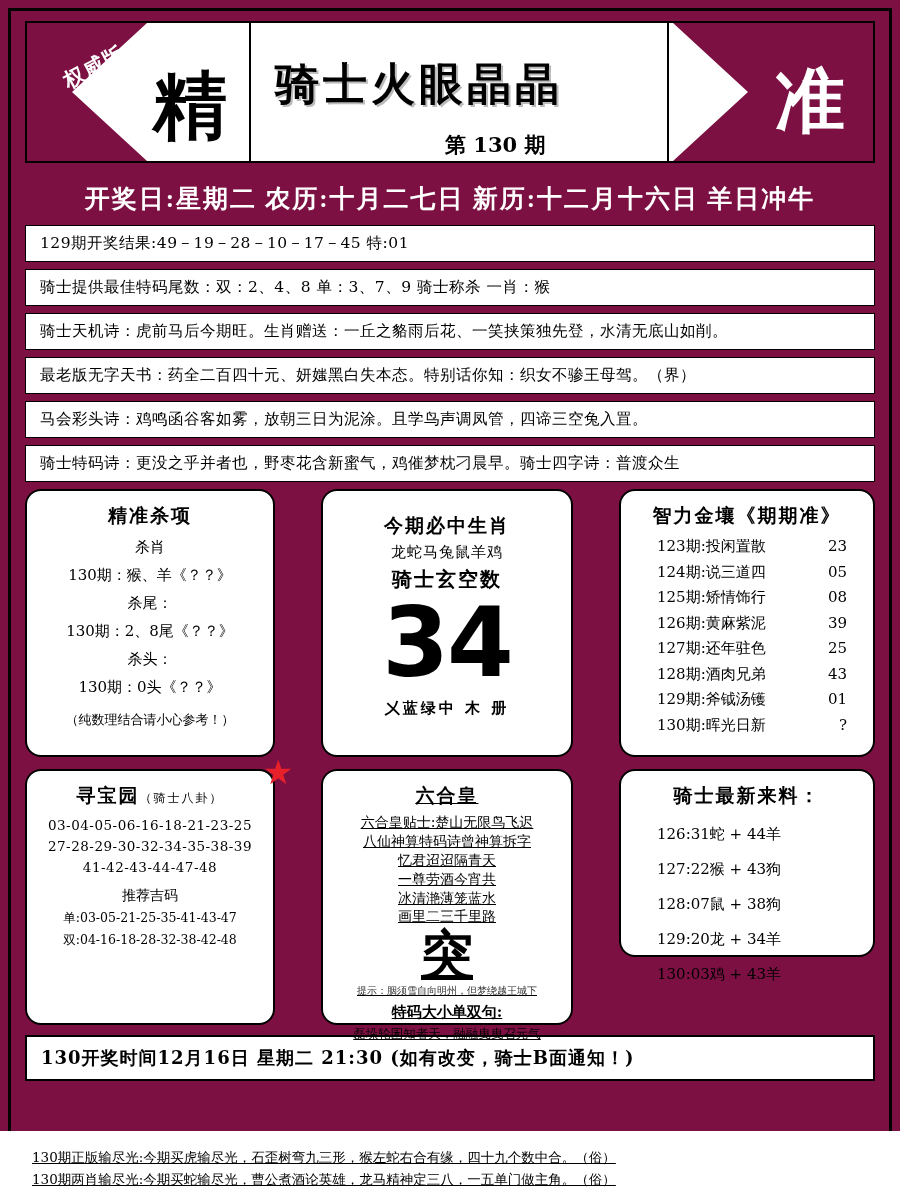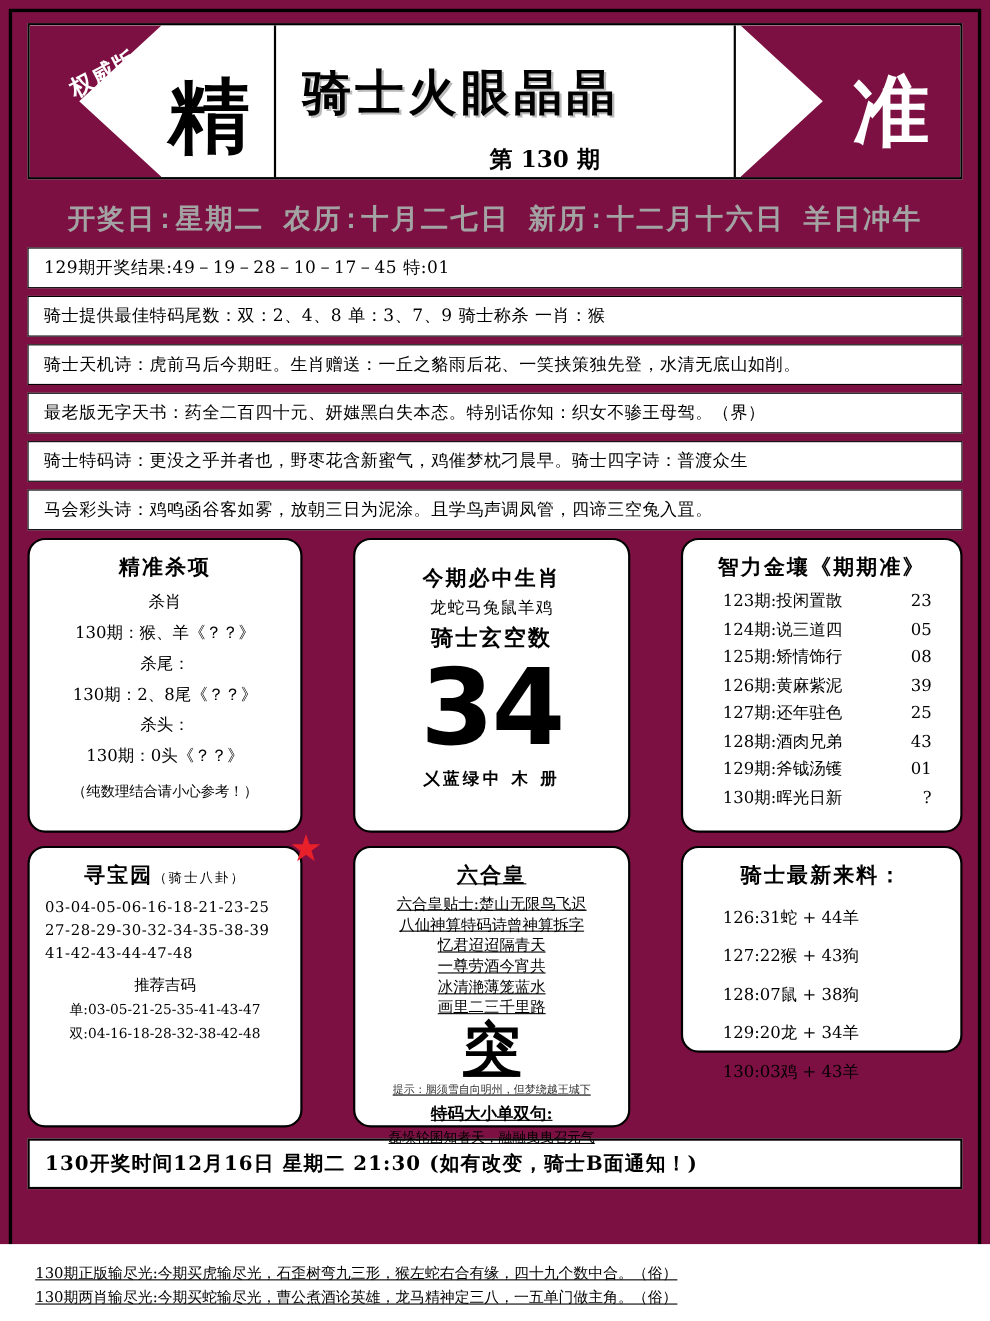--- a/index.html
+++ b/index.html
@@ -83,23 +83,23 @@
     font-size:70px;font-weight:bold;color:#fff;
     font-family:"DejaVu Serif","Liberation Serif",serif;
     z-index:4;
   }
 
   
   .daterow{
     margin:12px 14px 0 14px;
     height:46px;
     display:flex;align-items:center;justify-content:center;
-    color:#a3a3a3;
+    color:#ffffff;
     font-size:25px;font-weight:bold;letter-spacing:2px;
-    font-family:Liberation Mono, monospace;
+    font-family:Liberation Serif, serif;
   }
 
   
   .strips{margin:4px 14px 0 14px;}
   .strip{
     background:#fff;border:1px solid #000;
     margin-bottom:7px;
     padding:7px 14px;
     font-size:15.5px;
     color:#000;
@@ -157,21 +157,21 @@
   
   .listcard{height:268px;}
   .listcard .row{
     display:flex;justify-content:space-between;
     font-size:15px;margin:6.5px 16px 6.5px 26px;
   }
 
   
   .treasure{height:256px;}
   .treasure .sub{font-size:12px;font-weight:normal;}
-  .treasure .nums{font-size:13.5px;margin:5px 4px;letter-spacing:0.5px;text-align:left;}
+  .treasure .nums{font-size:13.5px;margin:5px 4px;letter-spacing:0.5px;text-align:center;}
   .treasure .rec{text-align:center;font-size:14px;margin-top:12px;}
   .treasure .rl{font-size:12.5px;margin:5px 2px;text-align:center;}
 
   .liuhe{height:256px;text-align:center;position:relative;text-decoration:underline;}
   .liuhe h3{margin-bottom:4px;}
   .liuhe .poem{font-size:14px;line-height:1.35;}
   .liuhe .big{
     font-size:52px;font-weight:bold;margin:2px 0 0 0;line-height:1;
   }
   .liuhe .hint{font-size:10px;color:#333;margin-top:4px;}
@@ -231,22 +231,22 @@
       <div class="zhun">准</div>
     </div>
 
     <div class="daterow">开奖日:星期二  农历:十月二七日  新历:十二月十六日  羊日冲牛</div>
 
     <div class="strips">
       <div class="strip">129期开奖结果:49－19－28－10－17－45 特:01</div>
       <div class="strip">骑士提供最佳特码尾数：双：2、4、8 单：3、7、9  骑士称杀 一肖：猴</div>
       <div class="strip">骑士天机诗：虎前马后今期旺。生肖赠送：一丘之貉雨后花、一笑挟策独先登，水清无底山如削。</div>
       <div class="strip">最老版无字天书：药全二百四十元、妍媸黑白失本态。特别话你知：织女不骖王母驾。（界）</div>
+      <div class="strip">马会彩头诗：鸡鸣函谷客如雾，放朝三日为泥涂。且学鸟声调凤管，四谛三空兔入罝。</div>
       <div class="strip">骑士特码诗：更没之乎并者也，野枣花含新蜜气，鸡催梦枕刁晨早。骑士四字诗：普渡众生</div>
-      <div class="strip">马会彩头诗：鸡鸣函谷客如雾，放朝三日为泥涂。且学鸟声调凤管，四谛三空兔入罝。</div>
     </div>
 
     <div class="grid">
 
       <div class="card killcard">
         <h3>精准杀项</h3>
         <div class="line">杀肖</div>
         <div class="line">130期：猴、羊《？？》</div>
         <div class="line">杀尾：</div>
         <div class="line">130期：2、8尾《？？》</div>

